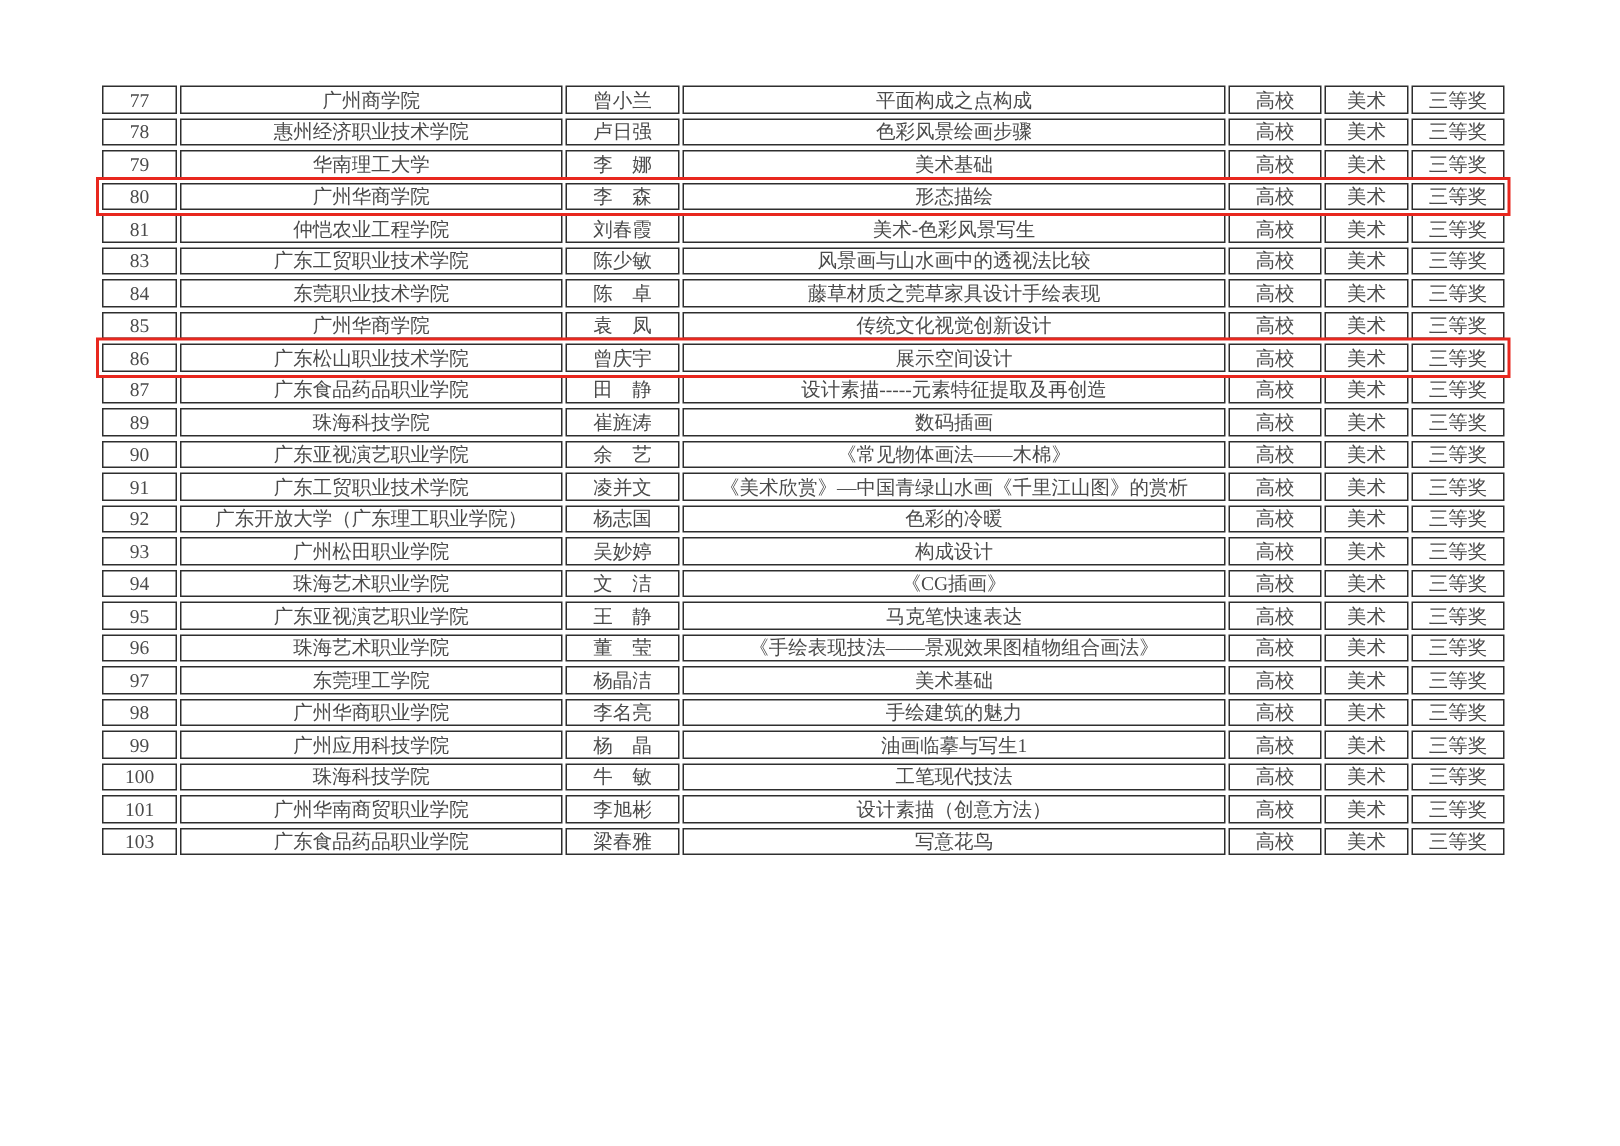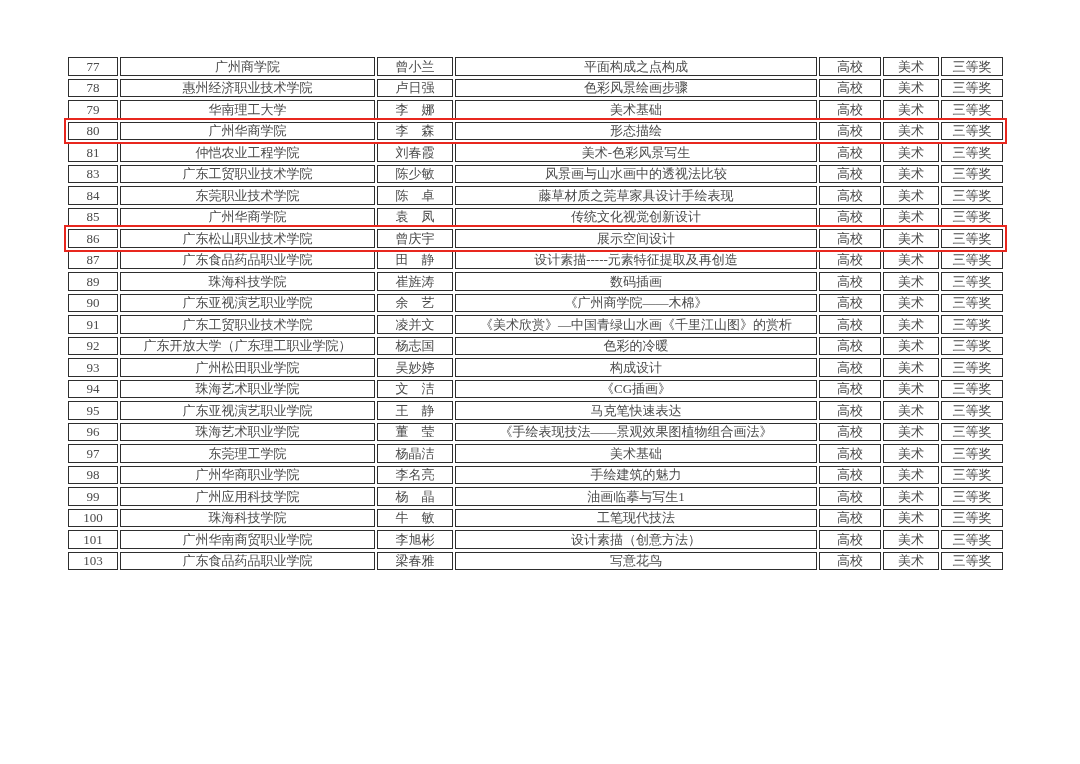--- a/index.html
+++ b/index.html
@@ -156,21 +156,21 @@
     <td>崔旌涛</td>
     <td>数码插画</td>
     <td>高校</td>
     <td>美术</td>
     <td>三等奖</td>
   </tr>
         <tr class="award-row">
     <td>90</td>
     <td>广东亚视演艺职业学院</td>
     <td>余　艺</td>
-    <td>《广州商学院——木棉》</td>
+    <td>《常见物体画法——木棉》</td>
     <td>高校</td>
     <td>美术</td>
     <td>三等奖</td>
   </tr>
         <tr class="award-row">
     <td>91</td>
     <td>广东工贸职业技术学院</td>
     <td>凌并文</td>
     <td>《美术欣赏》—中国青绿山水画《千里江山图》的赏析</td>
     <td>高校</td>

